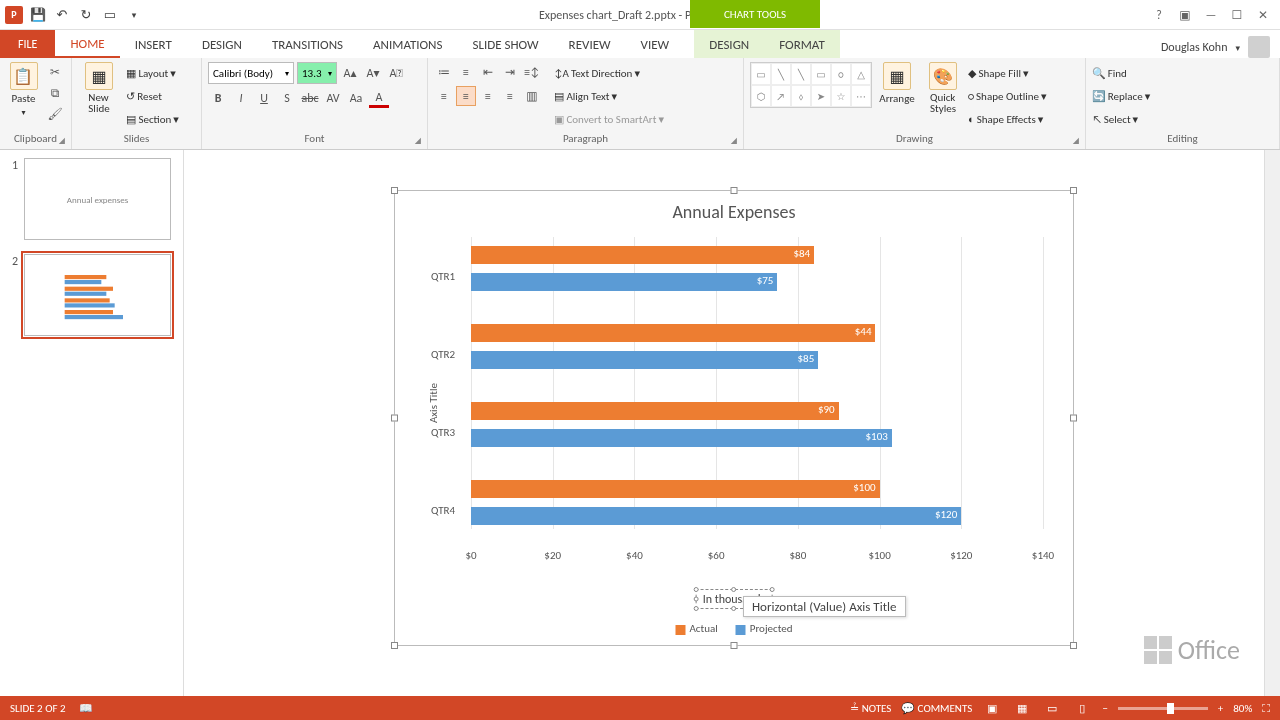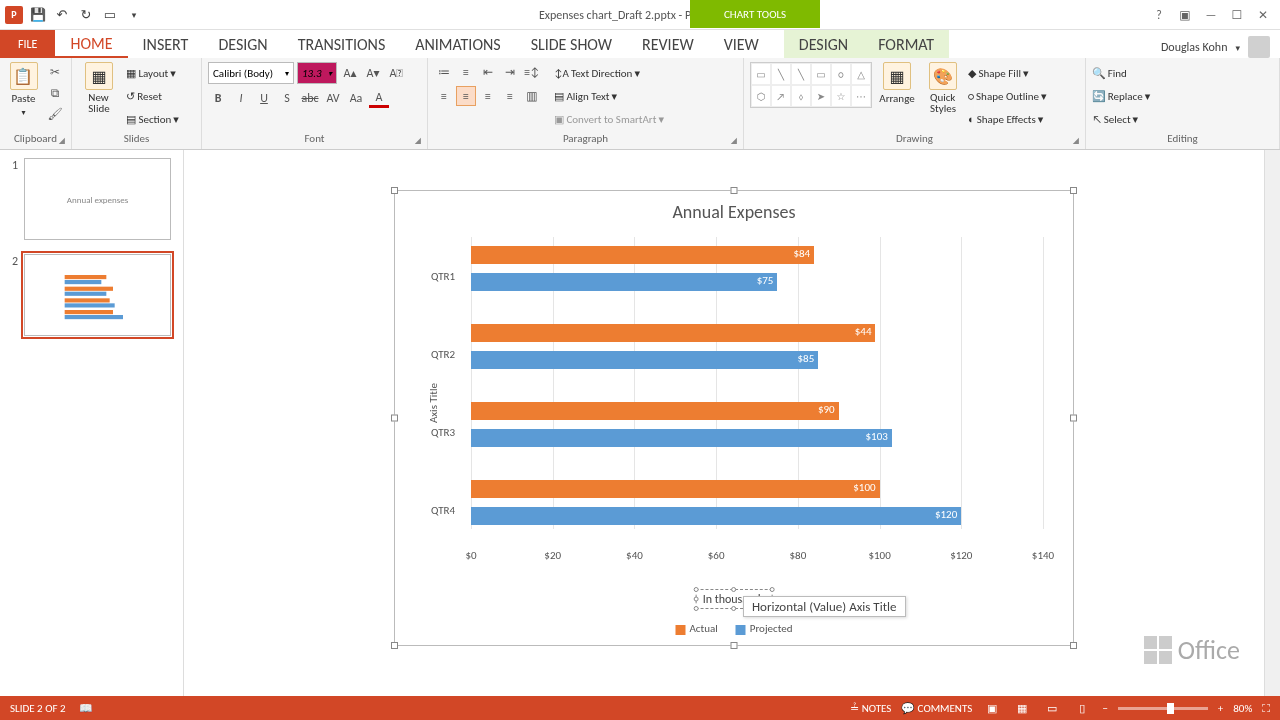--- a/index.html
+++ b/index.html
@@ -11,38 +11,38 @@
 .qat-icon { width:20px; height:20px; display:flex; align-items:center; justify-content:center; color:#444; font-size:13px; }
 .pp-icon { width:18px; height:18px; background:#d24726; color:#fff; font-size:10px; font-weight:bold; display:flex; align-items:center; justify-content:center; border-radius:2px; }
 .title-center { position:absolute; left:50%; transform:translateX(-50%); font-size:12px; color:#555; }
 .chart-tools { position:absolute; left:690px; top:0; height:28px; background:#7fba00; color:#fff; font-size:11px; padding:0 34px; display:flex; align-items:center; }
 .winbtns { margin-left:auto; display:flex; align-items:center; gap:4px; padding-right:6px; }
 .winbtn { width:22px; height:20px; display:flex; align-items:center; justify-content:center; color:#666; font-size:12px; }
 
 
 .ribbon-tabs { height:28px; background:#fff; display:flex; align-items:flex-end; padding-left:0; position:relative; }
 .file-tab { background:#d24726; color:#fff; height:28px; padding:0 18px; font-size:12px; display:flex; align-items:center; }
-.rtab { height:28px; padding:0 15px; font-size:16px; color:#444; display:flex; align-items:center; }
+.rtab { height:28px; padding:0 15px; font-size:13px; color:#444; display:flex; align-items:center; }
 .rtab.active { color:#d24726; border-bottom:2px solid #d24726; }
 .rtab.contextual { background:#e6f3d5; }
 .user-area { margin-left:auto; display:flex; align-items:center; gap:8px; padding-right:10px; font-size:12px; color:#444; }
 .avatar { width:22px; height:22px; background:#d0d0d0; border-radius:2px; }
 
 
 .ribbon { height:92px; background:#f5f5f5; border-bottom:1px solid #ccc; display:flex; }
 .rgroup { border-right:1px solid #ddd; display:flex; flex-direction:column; padding:4px 6px 2px; }
 .rgroup-ctrls { flex:1; display:flex; align-items:flex-start; gap:4px; }
 .rgroup-label { text-align:center; font-size:11px; color:#666; padding-bottom:2px; position:relative; }
 .rgroup-label .launcher { position:absolute; right:0; bottom:2px; font-size:8px; color:#888; }
 .bigbtn { display:flex; flex-direction:column; align-items:center; justify-content:center; width:42px; font-size:11px; color:#333; gap:2px; }
 .bigbtn-icon { width:28px; height:28px; background:#fff3e0; border:1px solid #e0c080; border-radius:2px; display:flex; align-items:center; justify-content:center; font-size:16px; }
 .smallrow { display:flex; align-items:center; gap:2px; font-size:11px; color:#333; height:22px; }
 .stack { display:flex; flex-direction:column; gap:1px; }
 .fontbox { width:86px; height:22px; border:1px solid #bbb; background:#fff; font-size:11px; padding:8px 4px; display:flex; align-items:center; justify-content:space-between; }
-.sizebox { width:40px; height:22px; border:1px solid #bbb; background:#be185d; font-size:11px; padding:0 4px; display:flex; align-items:center; justify-content:space-between;font-style:italic; }
+.sizebox { width:40px; height:22px; border:1px solid #bbb; background:#86efac; font-size:11px; padding:0 4px; display:flex; align-items:center; justify-content:space-between; }
 .mini { width:20px; height:20px; display:flex; align-items:center; justify-content:center; color:#555; font-size:12px; }
 .mini.active { background:#fbdcc8; border:1px solid #e8a060; }
 .sg-gallery { width:122px; height:46px; border:1px solid #ccc; background:#fff; display:grid; grid-template-columns:repeat(6,1fr); grid-template-rows:repeat(2,1fr); }
 .sg-cell { border:0.5px solid #eee; display:flex; align-items:center; justify-content:center; font-size:10px; color:#888; }
 
 
 .workspace { position:absolute; top:150px; left:0; right:0; bottom:24px; display:flex; background:#fff; }
 .slide-panel { width:184px; background:#fff; border-right:1px solid #ddd; padding:8px 12px; overflow-y:auto; }
 .thumb-wrap { display:flex; gap:6px; margin-bottom:14px; }
 .thumb-num { font-size:12px; color:#555; }

